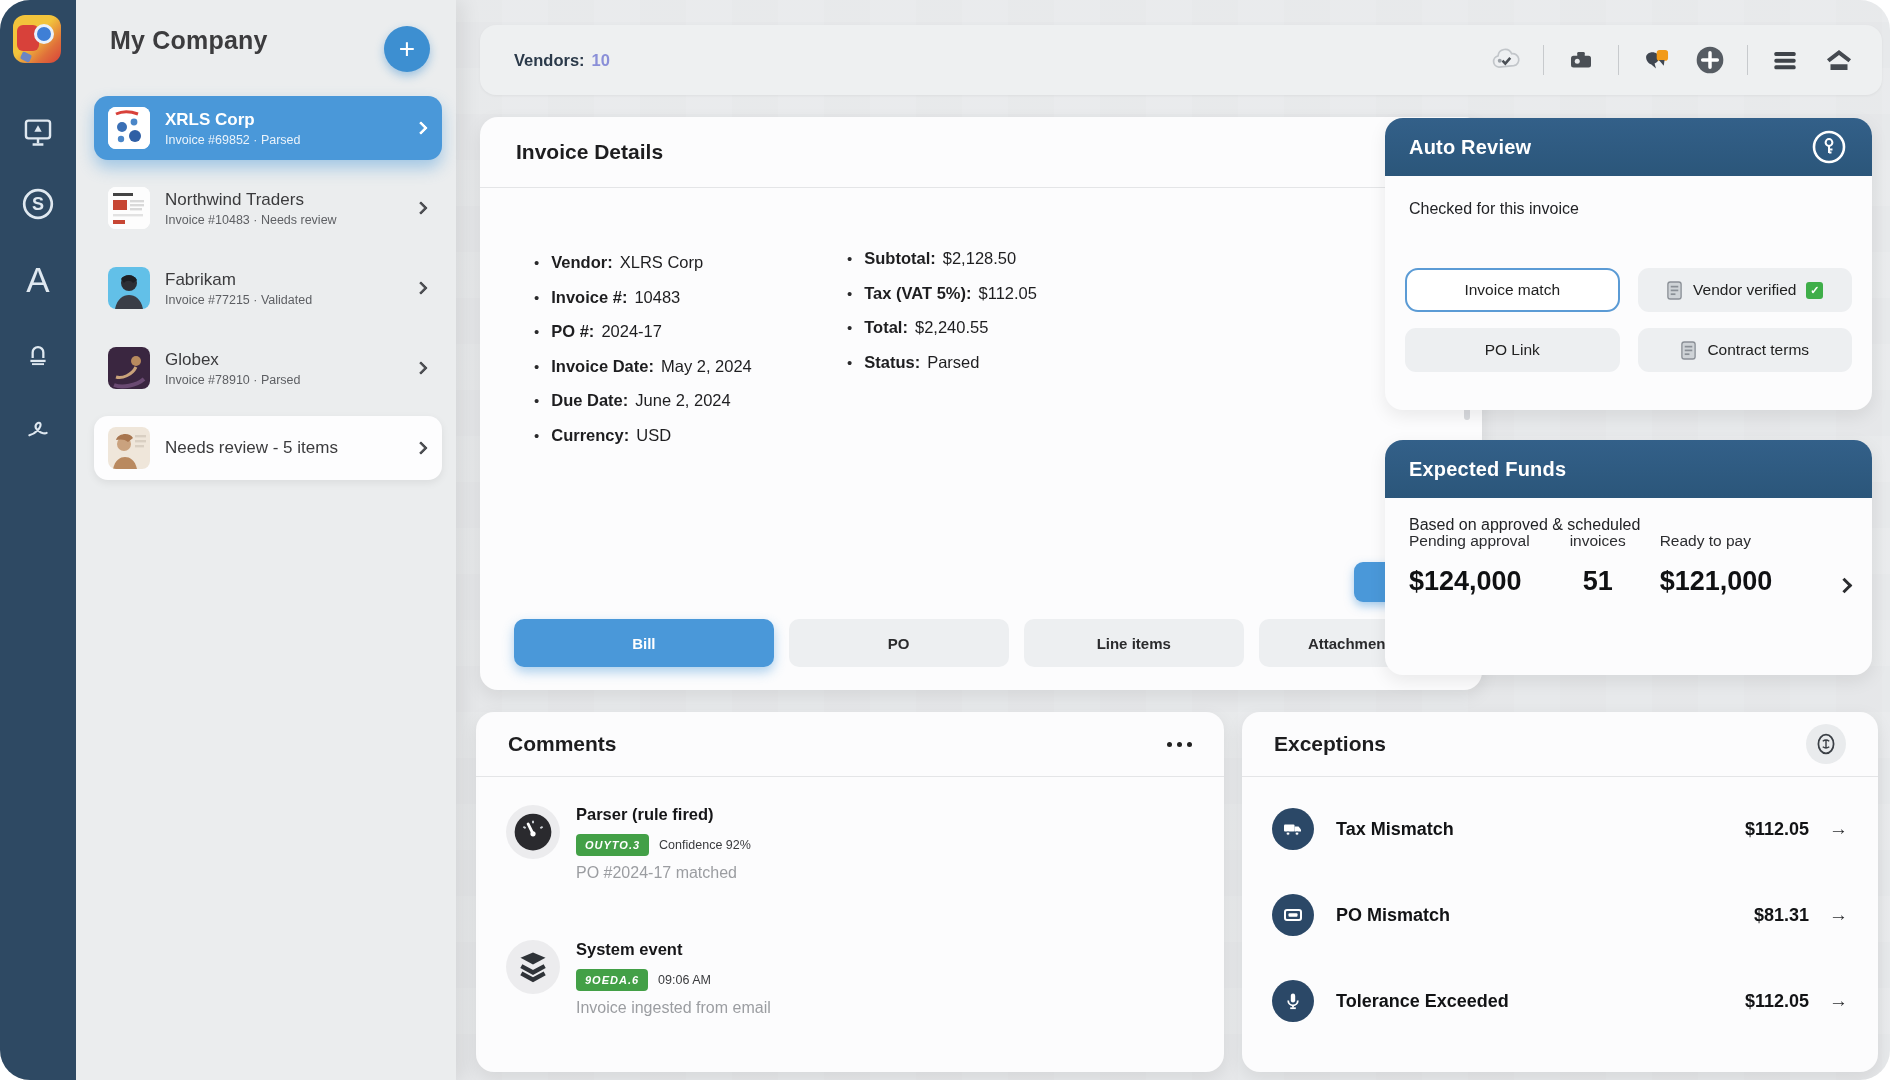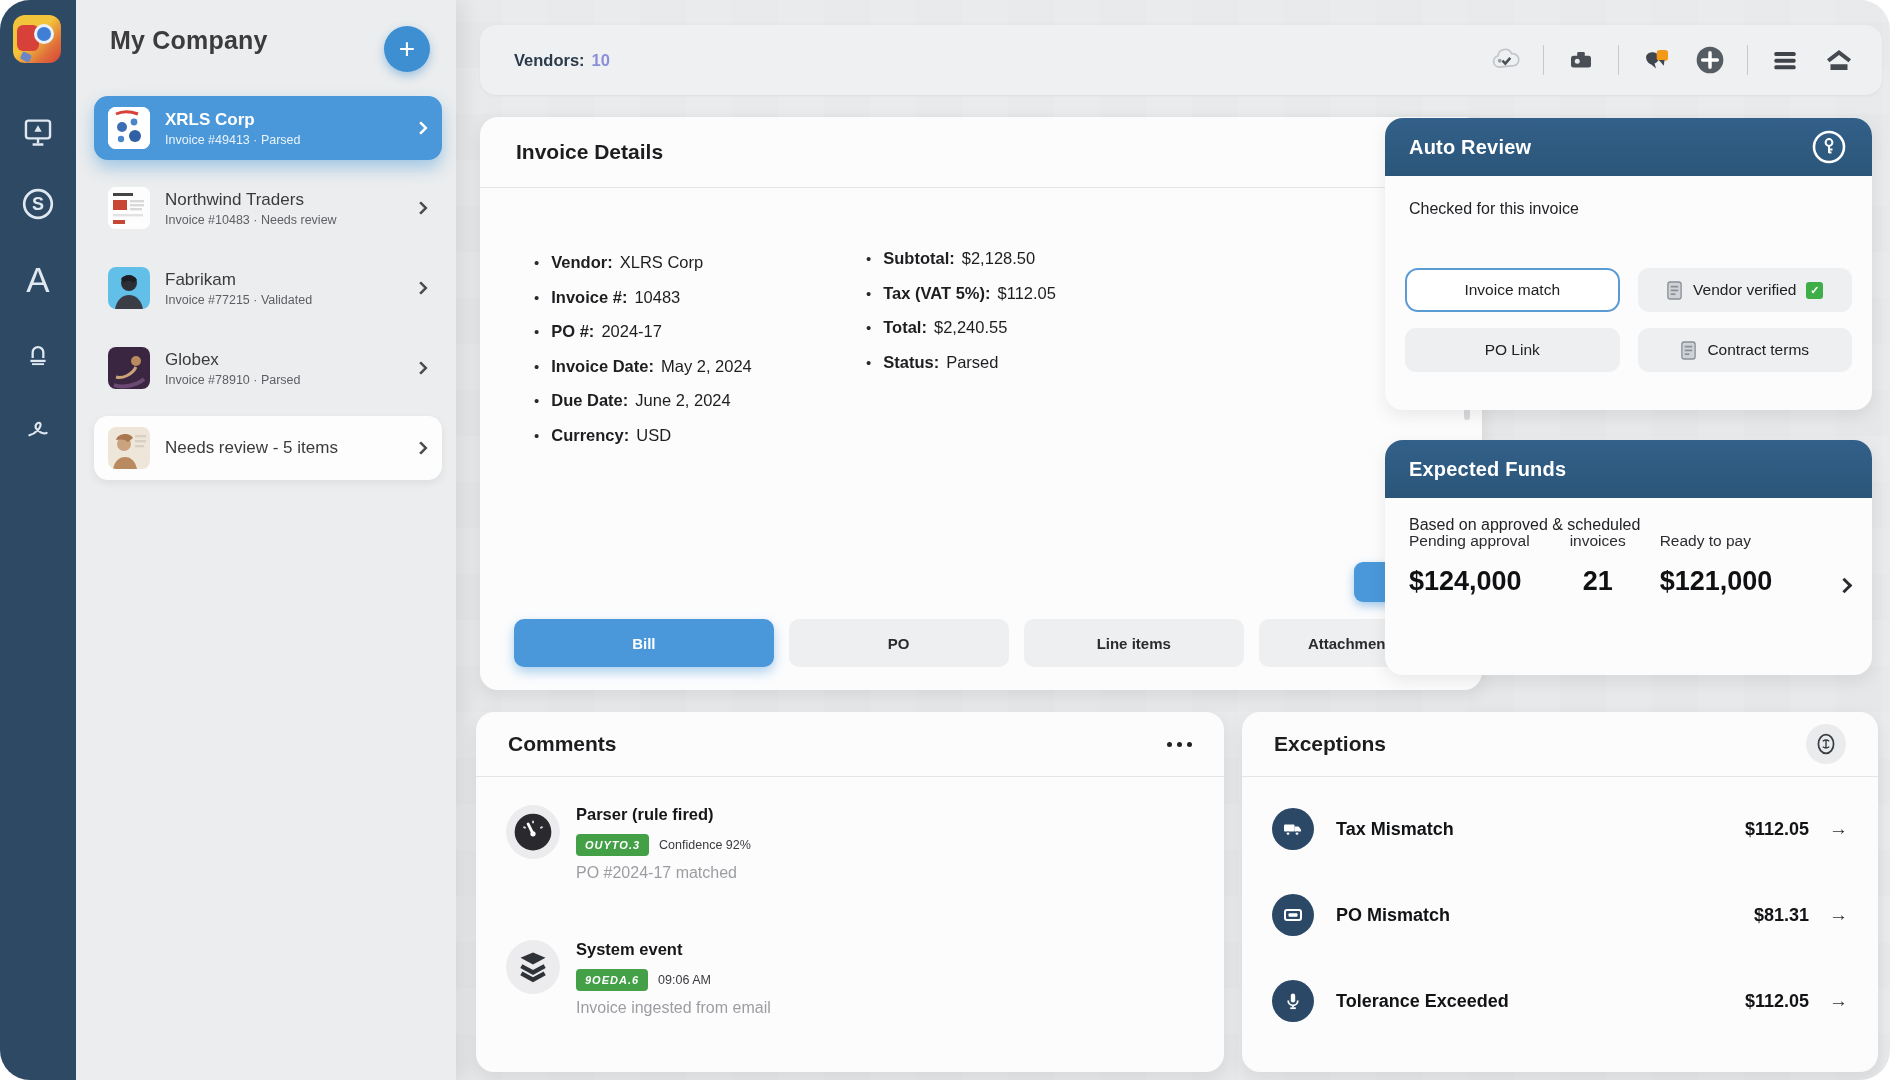--- a/index.html
+++ b/index.html
@@ -51,21 +51,21 @@
   .vdiv { width:1px; height:30px; background:#c7cacd; }
 
   
   .invoice { left:24px; top:117px; width:1002px; height:573px; }
   .card-head { display:flex; align-items:center; padding:0 36px; height:70px; }
   .card-title { font-size:21px; font-weight:700; color:#1d1d1f; }
   .hdiv { height:1px; background:#e4e5e7; }
   .search-btn { margin-left:auto; cursor:pointer; display:flex; }
   .fields { position:absolute; list-style:none; }
   .fields.left { left:54px; top:136px; }
-  .fields.right { left:386px; top:132px; }
+  .fields.right { left:367px; top:132px; }
   .fields li { font-size:16.5px; color:#1e1e20; margin-bottom:15.5px; display:flex; align-items:baseline; }
   .fields li::before { content:"•"; margin-right:12px; font-size:15px; color:#2a2a2c; }
   .fields b { font-weight:700; }
   .fields .val { margin-left:7px; font-weight:400; }
   .scroll-thumb { position:absolute; right:12px; top:88px; width:6px; height:215px; border-radius:3px; background:#d8dade; cursor:pointer; }
   .export-btn { position:absolute; right:31px; bottom:88px; width:97px; height:40px; border-radius:9px; background:#4a98d9; color:#fff;
                 font-size:11px; font-weight:700; display:flex; align-items:center; justify-content:center;
                 box-shadow:0 4px 10px rgba(74,152,217,.5); cursor:pointer; }
   .tabs { position:absolute; left:34px; right:34px; bottom:23px; height:48px; display:flex; gap:15px; }
   .tab { flex:1; border-radius:10px; background:#edeff1; display:flex; align-items:center; justify-content:center;
@@ -179,21 +179,21 @@
               <rect width="42" height="42" fill="#fff"></rect>
               <path d="M8 7c6-3 14-3 22 0" stroke="#d8413a" stroke-width="3" fill="none"></path>
               <circle cx="14" cy="20" r="5" fill="#3a6fb5"></circle>
               <circle cx="27" cy="29" r="6" fill="#2f5fa5"></circle>
               <circle cx="26" cy="15" r="3.4" fill="#4a86c8"></circle>
               <circle cx="13" cy="32" r="3.2" fill="#4a86c8"></circle>
             </svg>
         </span>
         <span class="vtext">
           <span class="vname">XRLS Corp</span>
-          <span class="vsub">Invoice #49413 · Parsed</span>
+          <span class="vsub">Invoice #69852 · Parsed</span>
         </span>
         <span class="chev"></span>
       </div>
 
       <div class="vitem">
         <span class="thumb">
           <svg width="42" height="42" viewBox="0 0 42 42">
               <rect width="42" height="42" fill="#fdfdfd"></rect>
               <rect x="5" y="6" width="20" height="3" fill="#444"></rect>
               <rect x="5" y="13" width="14" height="10" fill="#c74634"></rect>
@@ -430,21 +430,21 @@
         <span class="navy-title">Expected Funds</span>
       </div>
       <div class="ef-sub">Based on approved &amp; scheduled</div>
       <div class="stats">
         <span class="stat">
           <span class="slabel">Pending approval</span>
           <span class="sval">$124,000</span>
         </span>
         <span class="stat mid">
           <span class="slabel">invoices</span>
-          <span class="sval">21</span>
+          <span class="sval">51</span>
         </span>
         <span class="stat">
           <span class="slabel">Ready to pay</span>
           <span class="sval">$121,000</span>
         </span>
         <span class="funds-chev"></span>
       </div>
     </div>
 
     <div class="card comments">

